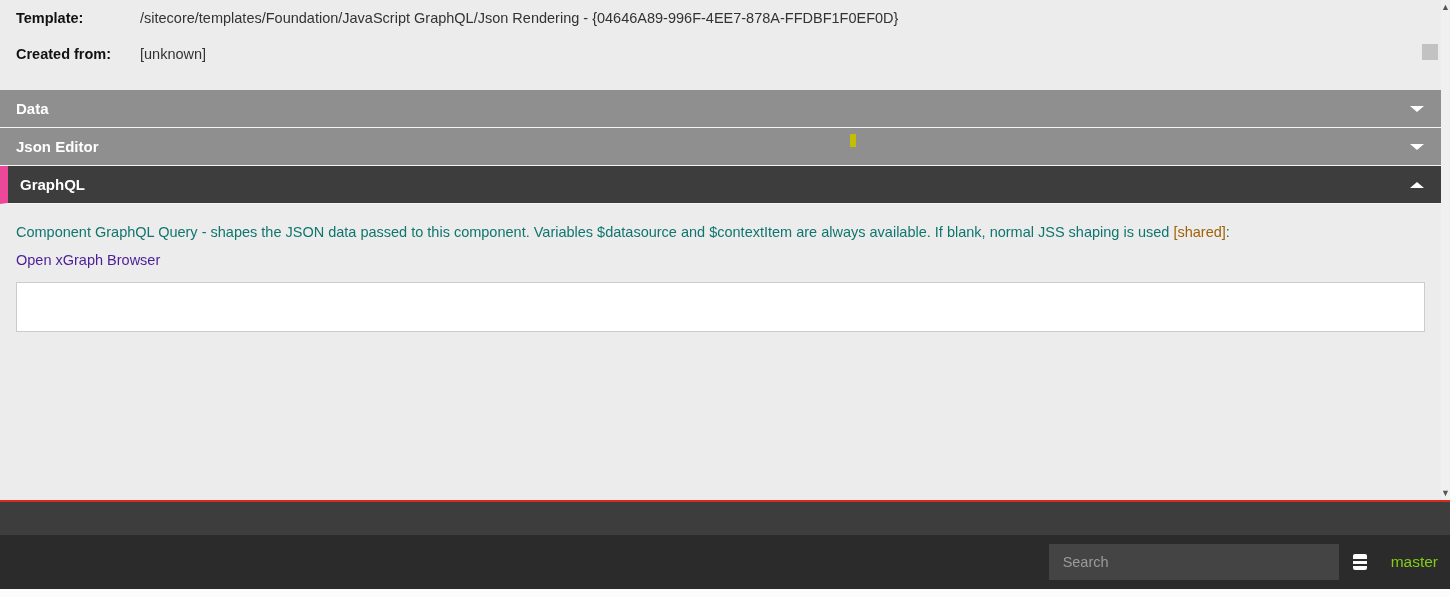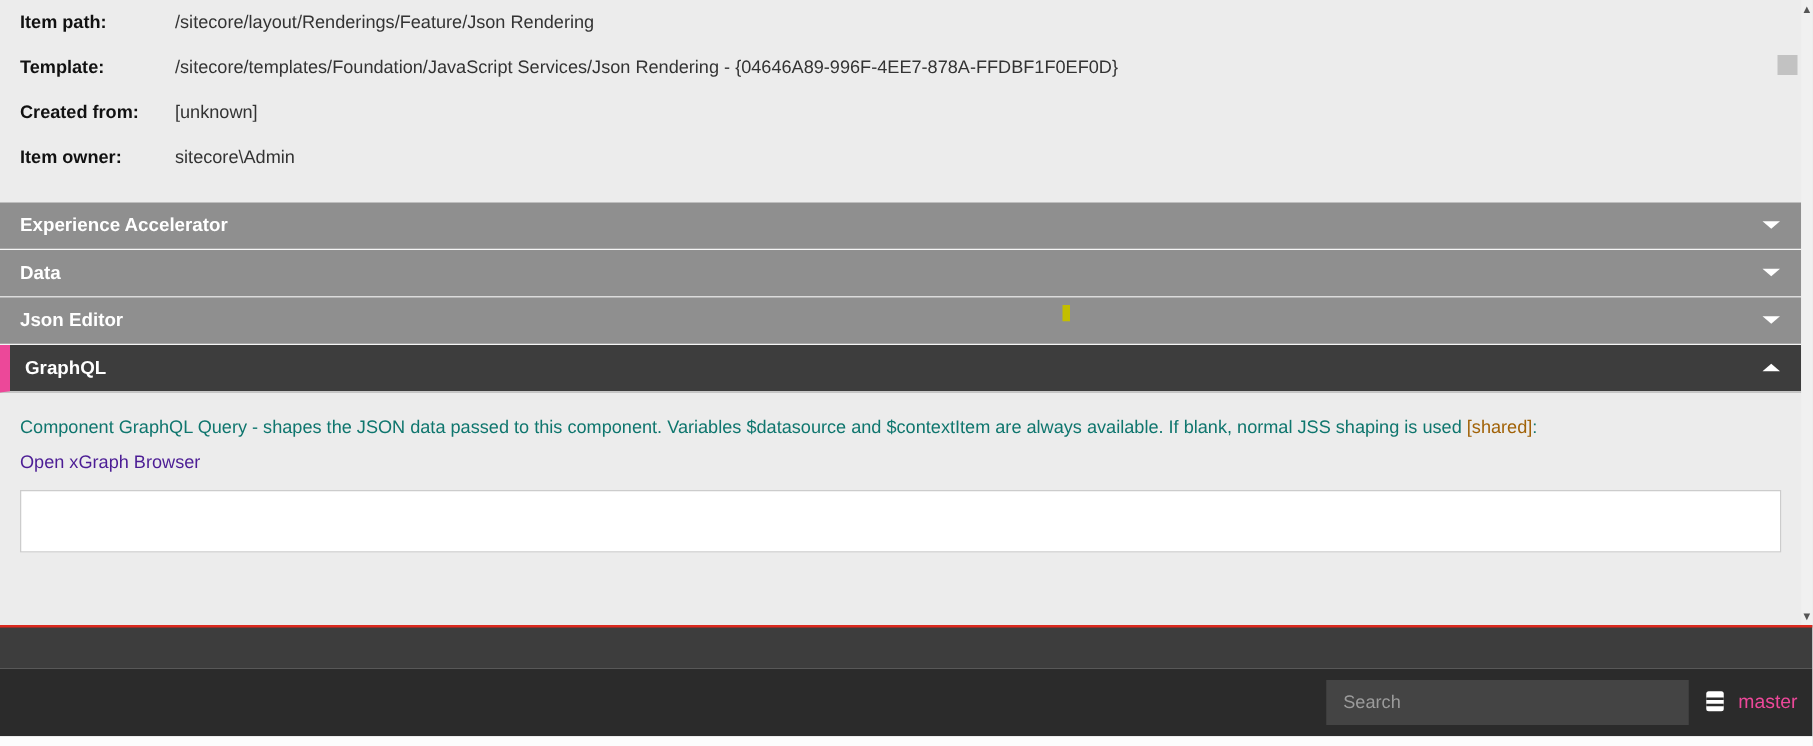--- a/index.html
+++ b/index.html
@@ -40,60 +40,46 @@
   .yellow-blip { position:absolute; right:585px; top:6px; width:6px; height:13px; background:#c3be00; }
 
   
   .bar-dark { position:absolute; left:0; right:0; top:500px; height:35px; background:#3d3d3d;
     border-top:2px solid #dc291e; }
   .bottom-bar { position:absolute; left:0; right:0; top:535px; height:54px; background:#2b2b2b;
     display:flex; align-items:center; justify-content:flex-end; padding:0 12px; gap:14px; }
   .search { width:290px; height:36px; background:#444; border:none; color:#ccc;
     padding:12px 14px; font-size:14.5px; }
   .search::placeholder { color:#9b9b9b; }
-  .db { display:flex; align-items:flex-start; gap:12px; color:#ec4899; font-size:15.5px; }
+  .db { display:flex; align-items:center; gap:24px; color:#84cc16; font-size:15.5px; }
   .db-icon { width:14px; height:16px; background:#fff; border-radius:2px; position:relative; }
   .db-icon::before, .db-icon::after { content:""; position:absolute; left:0; right:0;
     height:4px; background:#2b2b2b; }
   .db-icon::before { top:5px; height:2px; }
   .db-icon::after { top:10px; height:2px; }
 
   .bottom-white { position:absolute; left:0; right:0; top:589px; height:8px; background:#fcfcfc; }
 </style>
 </head>
 <body>
 
 <div class="content">
 
   <div class="info-block">
     <div class="info-row">
-      <div class="info-label">Item path:</div>
-      <div class="info-value">/sitecore/layout/Renderings/Feature/Json Rendering</div>
-    </div>
-    <div class="info-row">
       <div class="info-label">Template:</div>
-      <div class="info-value">/sitecore/templates/Foundation/JavaScript Services/Json Rendering - {04646A89-996F-4EE7-878A-FFDBF1F0EF0D}</div>
+      <div class="info-value">/sitecore/templates/Foundation/JavaScript GraphQL/Json Rendering - {04646A89-996F-4EE7-878A-FFDBF1F0EF0D}</div>
     </div>
     <div class="info-row">
       <div class="info-label">Created from:</div>
       <div class="info-value">[unknown]</div>
     </div>
-    <div class="info-row">
-      <div class="info-label">Item owner:</div>
-      <div class="info-value">sitecore\Admin</div>
-    </div>
   </div>
 
   <div class="accordion">
-    <div class="acc-header">
-      <span>Experience Accelerator</span>
-      <span><svg width="16" height="10" viewBox="0 0 16 10">
-            <path d="M1 2l7 6 7-6"></path>
-          </svg></span>
-    </div>
     <div class="acc-header">
       <span>Data</span>
       <span><svg width="16" height="10" viewBox="0 0 16 10">
             <path d="M1 2l7 6 7-6"></path>
           </svg></span>
     </div>
     <div class="acc-header" style="position:relative">
       <span>Json Editor</span>
       <span class="yellow-blip"></span>
       <span><svg width="16" height="10" viewBox="0 0 16 10">

